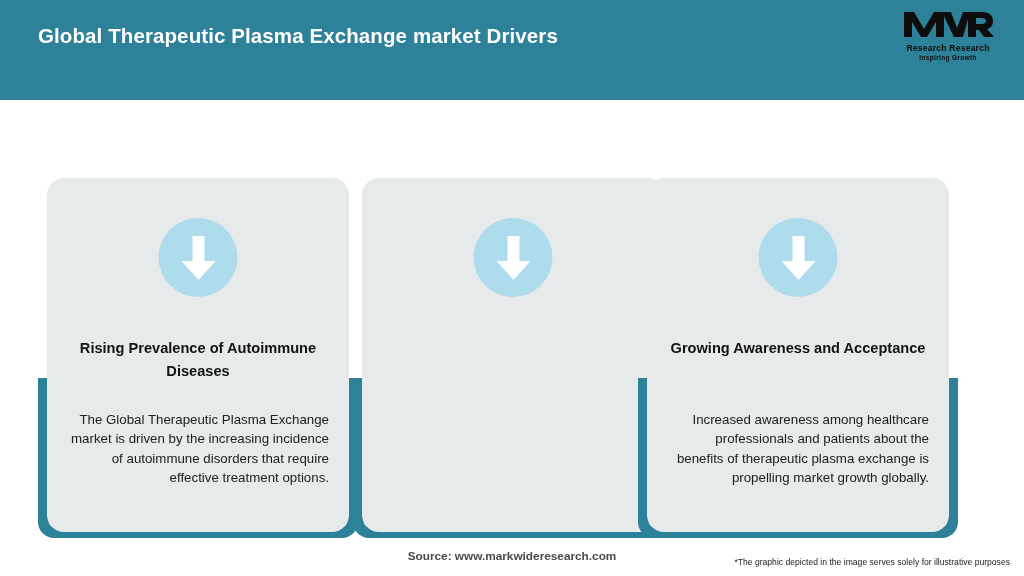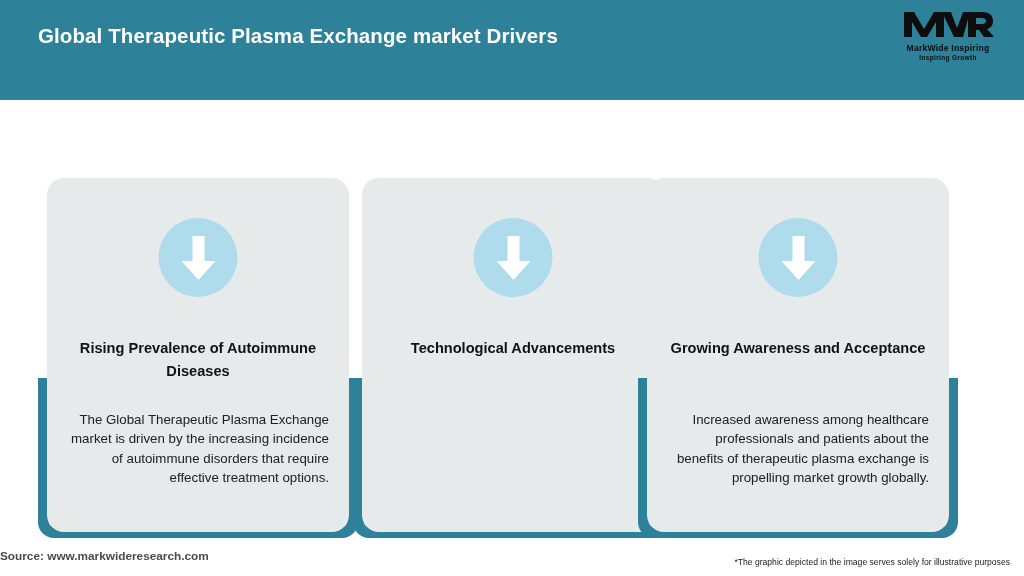--- a/index.html
+++ b/index.html
@@ -146,21 +146,21 @@
     line-height: 1.45;
     text-align: right;
   }
 
   
   .footer-source {
     position: absolute;
     left: 0;
     top: 556px;
     width: 1024px;
-    text-align: left;
+    text-align: center;
     font-size: 11.8px;
     font-weight: bold;
     color: #4a4a4a;
     transform: translateY(-50%);
   }
   .footer-disclaimer {
     position: absolute;
     right: 14px;
     top: 562px;
     font-size: 8.6px;
@@ -177,21 +177,21 @@
   <div class="header-title">Global Therapeutic Plasma Exchange market Drivers</div>
 
   <div class="logo">
     <span class="logo-mark">
       <svg width="92" height="30" viewBox="0 0 92 30" aria-hidden="true">
         <path d="M2 28 L2 3 L12 3 L22 20 L32 3 L42 3 L42 28 L34 28 L34 13 L25 28 L19 28 L10 13 L10 28 Z" fill="#0d0d0d"></path>
         <path d="M40 3 L49 3 L55 19 L61 3 L68 3 L61 28 L52 28 Z" fill="#0d0d0d"></path>
         <path d="M66 28 L66 3 L80 3 C88 3 91 7 91 12 C91 16 89 19 85 20 L92 28 L82 28 L77 21 L74 21 L74 28 Z M74 9 L74 15 L80 15 C83 15 84 13.5 84 12 C84 10.5 83 9 80 9 Z" fill="#0d0d0d"></path>
       </svg>
     </span>
-    <span class="logo-name">MarkWide Inspiring</span>
+    <span class="logo-name">Research Research</span>
     <span class="logo-tag">Inspiring Growth</span>
   </div>
 </div>
 
 <div class="cards">
 
   <div class="card-slot slot-1">
     <div class="frame"></div>
     <div class="card">
       <div class="icon-circle">
@@ -205,21 +205,20 @@
   </div>
 
   <div class="card-slot slot-2">
     <div class="frame"></div>
     <div class="card">
       <div class="icon-circle">
         <svg width="40" height="48" viewBox="0 0 40 48" aria-hidden="true">
           <path d="M14 2 L26 2 L26 27 L37 27 L20 46 L3 27 L14 27 Z" fill="#ffffff"></path>
         </svg>
       </div>
-      <div class="card-heading">Technological Advancements</div>
     </div>
   </div>
 
   <div class="card-slot slot-3">
     <div class="frame"></div>
     <div class="card">
       <div class="icon-circle">
         <svg width="40" height="48" viewBox="0 0 40 48" aria-hidden="true">
           <path d="M14 2 L26 2 L26 27 L37 27 L20 46 L3 27 L14 27 Z" fill="#ffffff"></path>
         </svg>

